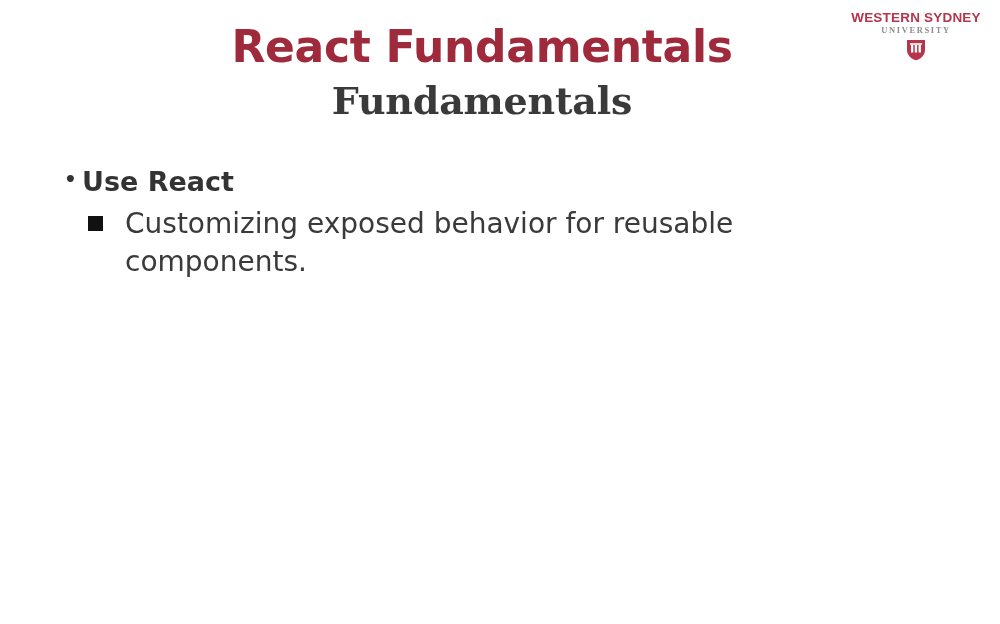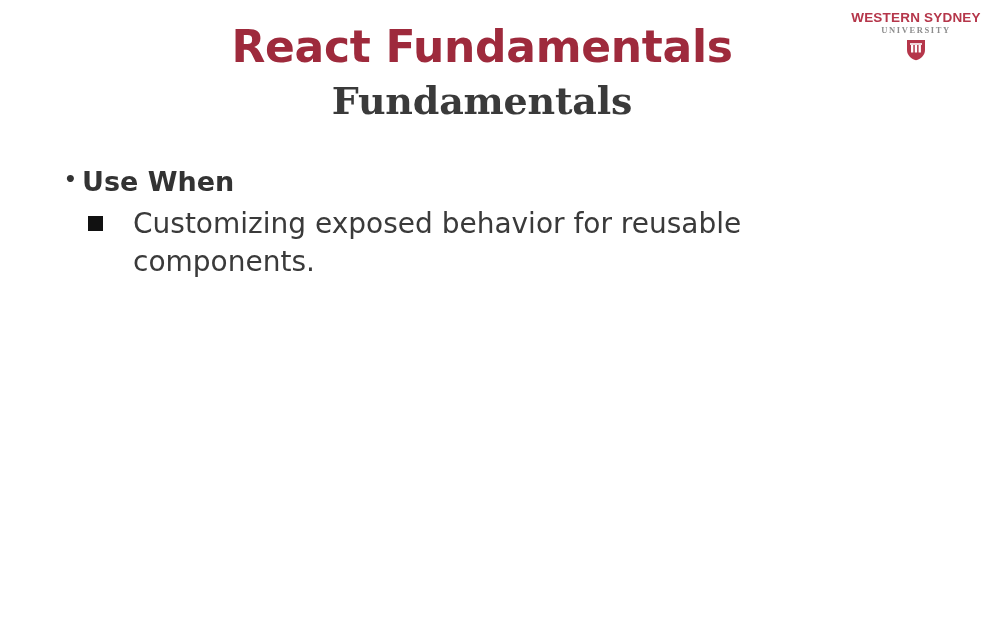--- a/index.html
+++ b/index.html
@@ -114,21 +114,20 @@
   .bullet-l2 {
     display: flex;
     align-items: flex-start;
     margin-top: 7px;
     margin-left: 24px;
     font-family: "DejaVu Sans", sans-serif;
     font-weight: normal;
     font-size: 28px;
     line-height: 1.36;
     color: #3a3a3a;
-    gap: 8px;
   }
   .bullet-l2 .marker-sq {
     flex: 0 0 auto;
     width: 37px;
     padding-top: 11px;
   }
   .marker-sq i {
     display: block;
     width: 15px;
     height: 15px;
@@ -160,21 +159,21 @@
 
   <div class="title-block">
     <h1 class="slide-title">React Fundamentals</h1>
     <h2 class="slide-subtitle">Fundamentals</h2>
   </div>
 
   <div class="body-block">
 
     <div class="bullet-l1">
       <span class="marker-dot">•</span>
-      <span class="btext">Use When</span>
+      <span class="btext">Use React</span>
     </div>
 
     <div class="bullet-l2">
       <span class="marker-sq">
           <i></i>
         </span>
       <span class="btext">Customizing exposed behavior for reusable components.</span>
     </div>
 
   </div>

